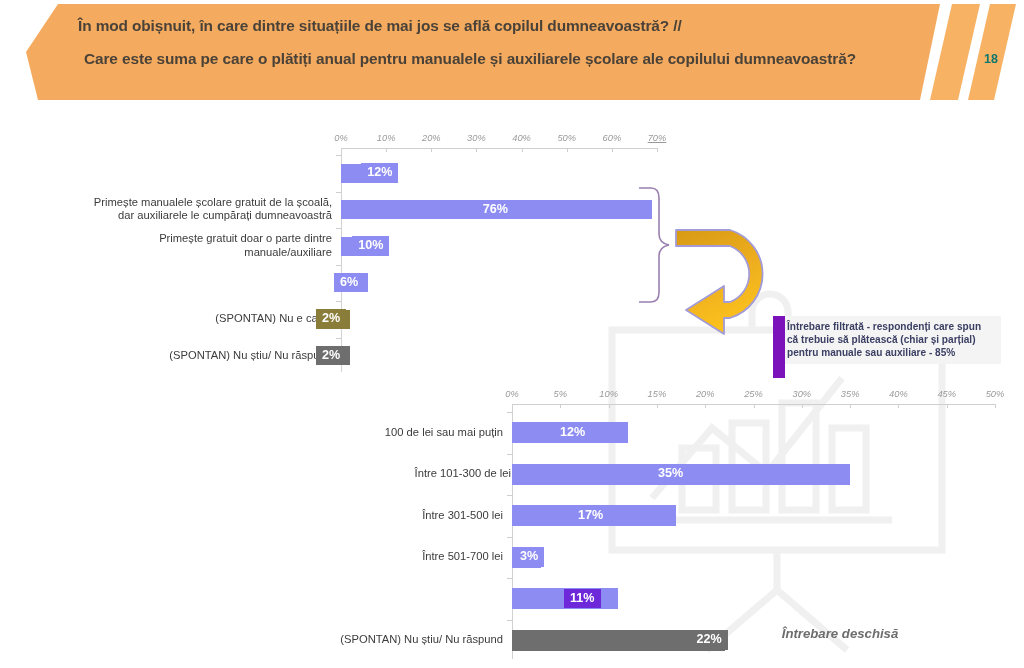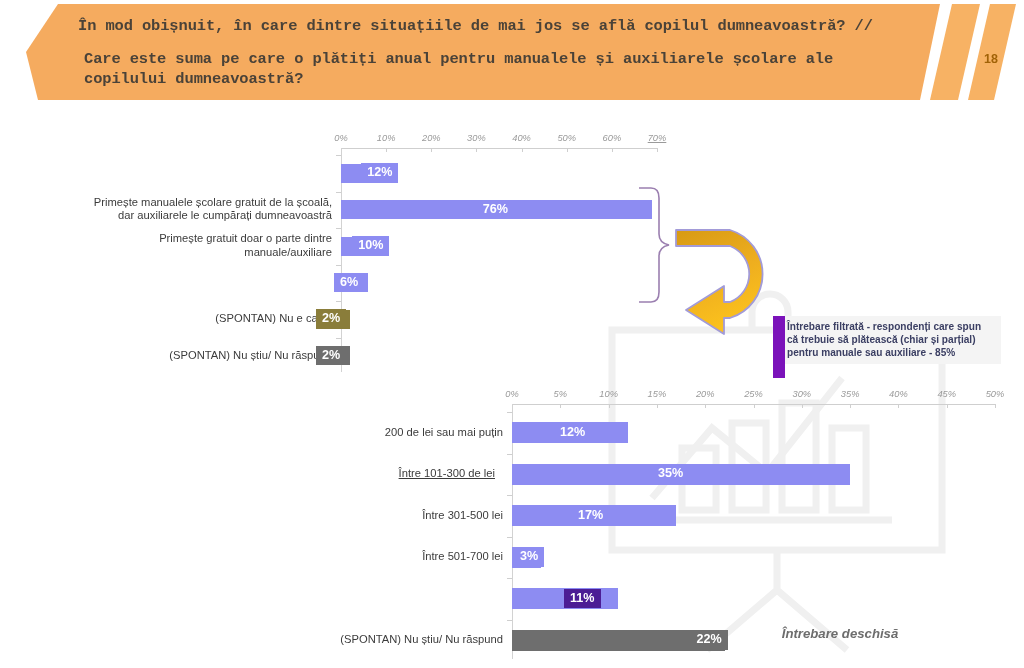--- a/index.html
+++ b/index.html
@@ -11,27 +11,26 @@
   }
   .slide{position:absolute;inset:0;background:#fff;}
 
   
   .header-wrap{position:absolute;left:0;top:0;width:1024px;height:112px;}
   .hdr-svg{position:absolute;left:0;top:0;}
   .hdr-text{
     position:absolute;left:78px;top:16px;width:840px;
     color:#4a4238;font-weight:bold;font-size:15.4px;line-height:1.30;
     letter-spacing:-0.1px;
-    font-family:Liberation Mono, monospace;
   }
   .hdr-line1{margin:0 0 13px 0;}
   .hdr-line2{margin:6px;}
   .page-num{
     position:absolute;left:984px;top:52px;width:30px;
-    color:#a16207;font-size:12.5px;font-weight:bold;text-align:left;
+    color:#0f766e;font-size:12.5px;font-weight:bold;text-align:left;
   }
 
   
   .watermark{position:absolute;left:592px;top:268px;width:420px;height:400px;}
 
   
   .chart{position:absolute;}
   .axis-label{
     position:absolute;color:#9a9a9a;font-size:9.3px;font-style:italic;
     font-family:"Liberation Sans",sans-serif;white-space:nowrap;
@@ -189,39 +188,39 @@
       <div class="axis-label" style="left: 850.1px; top: 3px;">35%</div>
       <div class="axis-tick" style="left: 850.1px; top: 18px;"></div>
       <div class="axis-label" style="left: 898.4px; top: 3px;">40%</div>
       <div class="axis-tick" style="left: 898.4px; top: 18px;"></div>
       <div class="axis-label" style="left: 946.7px; top: 3px;">45%</div>
       <div class="axis-tick" style="left: 946.7px; top: 18px;"></div>
       <div class="axis-label" style="left: 995px; top: 3px;">50%</div>
       <div class="axis-tick" style="left: 995px; top: 18px;"></div>
       <div class="axis-line" style="left: 512px; top: 18px; width: 483px;"></div>
       <div class="axis-vline" style="left: 512px; top: 18px; height: 255px;"></div>
-      <div class="cat-label" style="left: 83px; width: 420px; top: 39.75px;">200 de lei sau mai puțin</div>
+      <div class="cat-label" style="left: 83px; width: 420px; top: 39.75px;">100 de lei sau mai puțin</div>
       <div class="cat-tick" style="left: 507px; top: 26px;"></div>
       <div class="bar" style="left: 512px; top: 36.25px; width: 115.92px; height: 21px; background: rgb(141, 140, 242);"></div>
       <div class="bar-val" style="background: rgb(141, 140, 242); top: 36.75px; left: 554px;">12%</div>
-      <div class="cat-label" style="left: 75px; width: 420px; top: 81.25px; text-decoration: underline;">Între 101-300 de lei</div>
+      <div class="cat-label" style="left: 91px; width: 420px; top: 81.25px;">Între 101-300 de lei</div>
       <div class="cat-tick" style="left: 507px; top: 67.5px;"></div>
       <div class="bar" style="left: 512px; top: 77.75px; width: 338.1px; height: 21px; background: rgb(141, 140, 242);"></div>
       <div class="bar-val" style="background: rgb(141, 140, 242); top: 78.25px; left: 652px;">35%</div>
       <div class="cat-label" style="left: 83px; width: 420px; top: 122.75px;">Între 301-500 lei</div>
       <div class="cat-tick" style="left: 507px; top: 109px;"></div>
       <div class="bar" style="left: 512px; top: 119.25px; width: 164.22px; height: 21px; background: rgb(141, 140, 242);"></div>
       <div class="bar-val" style="background: rgb(141, 140, 242); top: 119.75px; left: 572px;">17%</div>
       <div class="cat-label" style="left: 83px; width: 420px; top: 164.25px;">Între 501-700 lei</div>
       <div class="cat-tick" style="left: 507px; top: 150.5px;"></div>
       <div class="bar" style="left: 512px; top: 160.75px; width: 28.98px; height: 21px; background: rgb(141, 140, 242);"></div>
       <div class="bar-val" style="background: rgb(141, 140, 242); top: 161.25px; left: 514px;">3%</div>
       <div class="cat-tick" style="left: 507px; top: 192px;"></div>
       <div class="bar" style="left: 512px; top: 202.25px; width: 106.26px; height: 21px; background: rgb(141, 140, 242);"></div>
-      <div class="bar-val" style="background: #4c1d95; top: 202.75px; left: 564px;">11%</div>
+      <div class="bar-val" style="background: #6d28d9; top: 202.75px; left: 564px;">11%</div>
       <div class="cat-label" style="left: 83px; width: 420px; top: 247.25px;">(SPONTAN) Nu știu/ Nu răspund</div>
       <div class="cat-tick" style="left: 507px; top: 233.5px;"></div>
       <div class="bar" style="left: 512px; top: 243.75px; width: 212.52px; height: 21px; background: rgb(110, 110, 110);"></div>
       <div class="bar-val" style="background: rgb(110, 110, 110); top: 244.25px; left: 690.52px;">22%</div>
     </div>
 
   <div class="open-q">Întrebare deschisă</div>
 
 </div>
 

